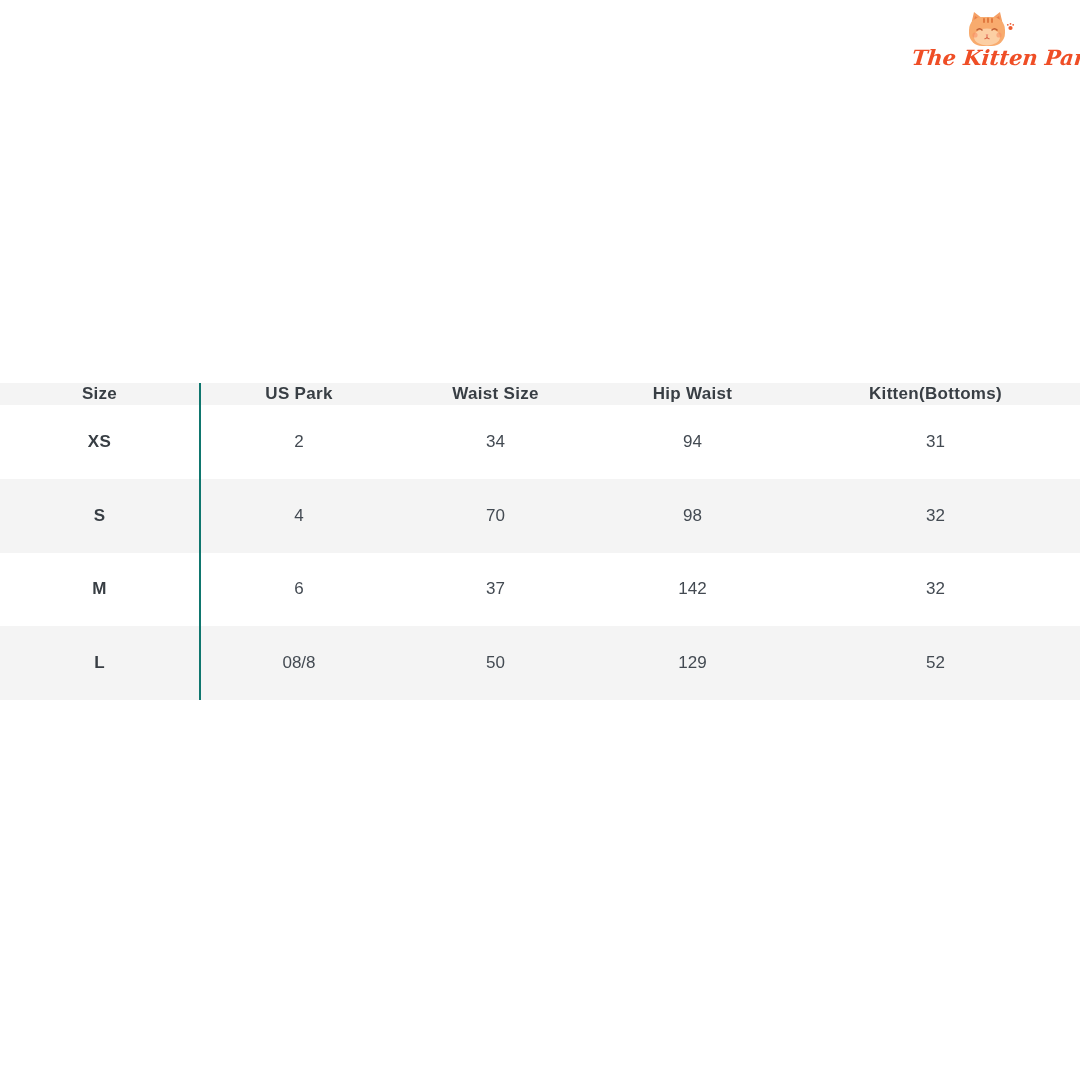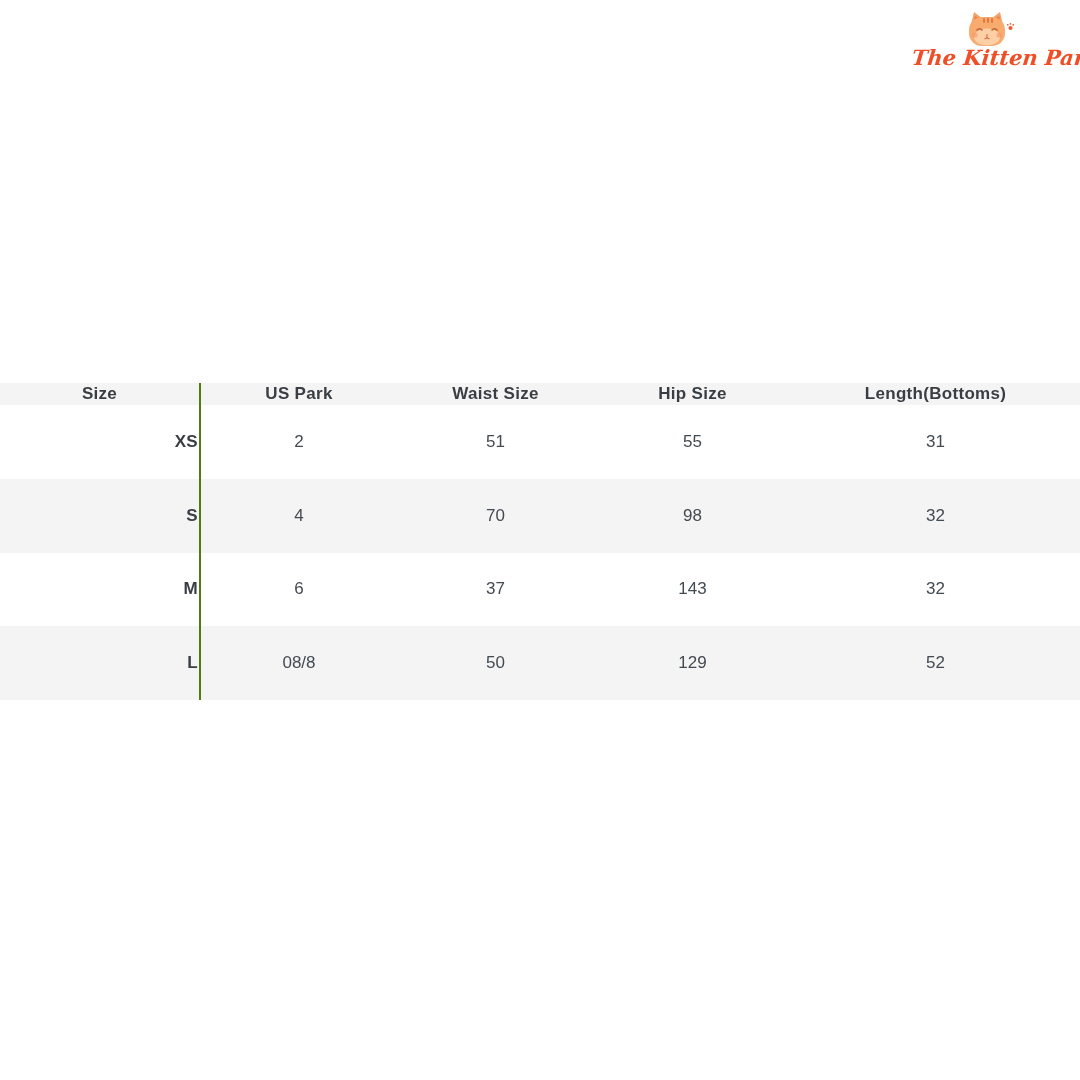--- a/index.html
+++ b/index.html
@@ -44,26 +44,25 @@
     font-weight: bold;
     color: #383e44;
     letter-spacing: 0.3px;
   }
   .size-table td {
     font-size: 17px;
     color: #434a52;
   }
   .size-table tbody tr:nth-child(even) td { background: #f4f4f4; }
   .size-table th:first-child,
-  .size-table td:first-child { border-right: 2px solid #4d7c0f; }
+  .size-table td:first-child { border-right: 2px solid #0f766e; }
   .size-table td:first-child {
     font-weight: bold;
     color: #383e44;
     letter-spacing: 0.3px;
-    text-align: right;
   }
 </style>
 </head>
 <body>
 
 <div class="page">
 
   <div class="logo">
     <svg class="logo-mark" width="52" height="38" viewBox="0 0 52 38">
 
@@ -105,44 +104,44 @@
         <col style="width:197px">
         <col style="width:197px">
       <col style="width:197px">
         <col style="width:289px">
     </colgroup>
     <thead>
       <tr>
         <th>Size</th>
         <th>US Park</th>
         <th>Waist Size</th>
-        <th>Hip Size</th>
-        <th>Length(Bottoms)</th>
+        <th>Hip Waist</th>
+        <th>Kitten(Bottoms)</th>
       </tr>
     </thead>
     <tbody>
       <tr>
         <td>XS</td>
         <td>2</td>
-        <td>51</td>
-        <td>55</td>
+        <td>34</td>
+        <td>94</td>
         <td>31</td>
       </tr>
       <tr>
         <td>S</td>
         <td>4</td>
         <td>70</td>
         <td>98</td>
         <td>32</td>
       </tr>
       <tr>
         <td>M</td>
         <td>6</td>
         <td>37</td>
-        <td>143</td>
+        <td>142</td>
         <td>32</td>
       </tr>
       <tr>
         <td>L</td>
         <td>08/8</td>
         <td>50</td>
         <td>129</td>
         <td>52</td>
       </tr>
     </tbody>

